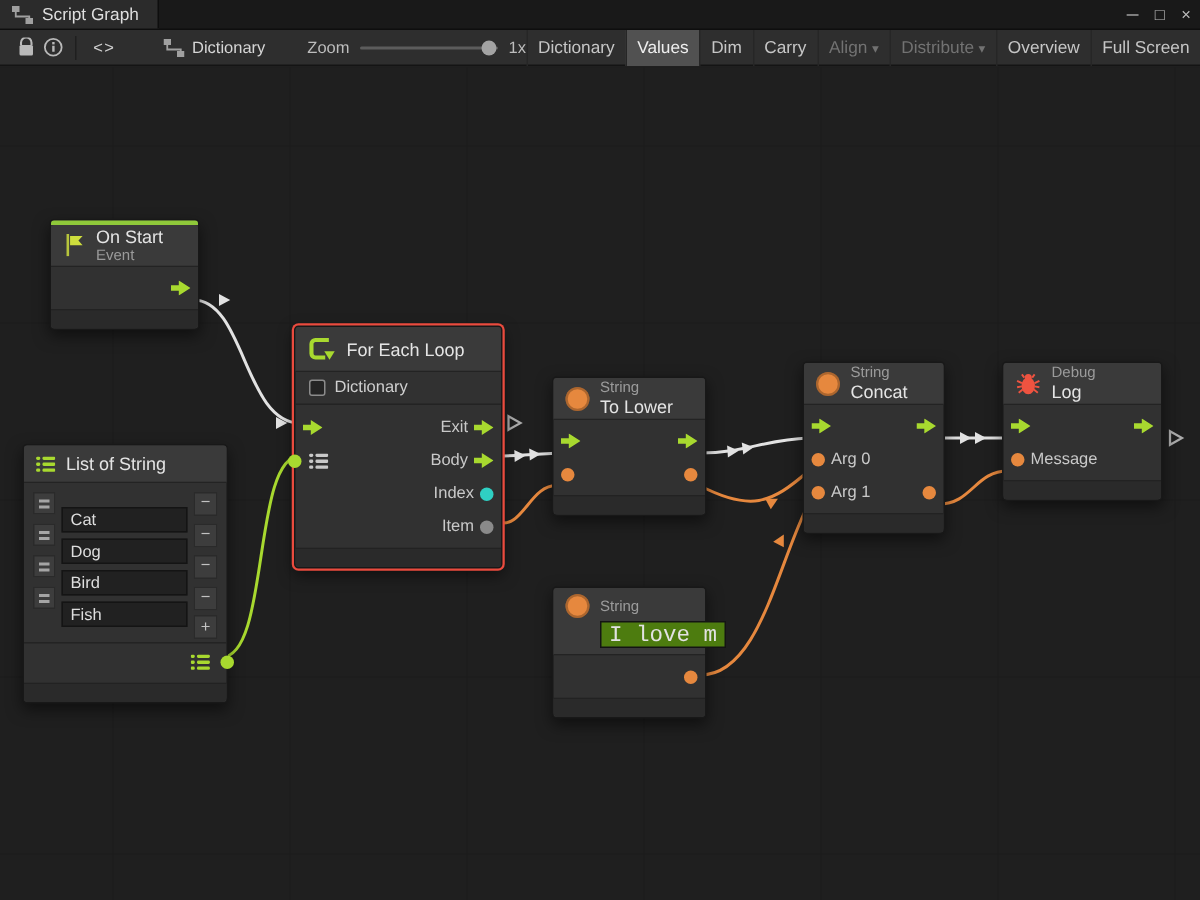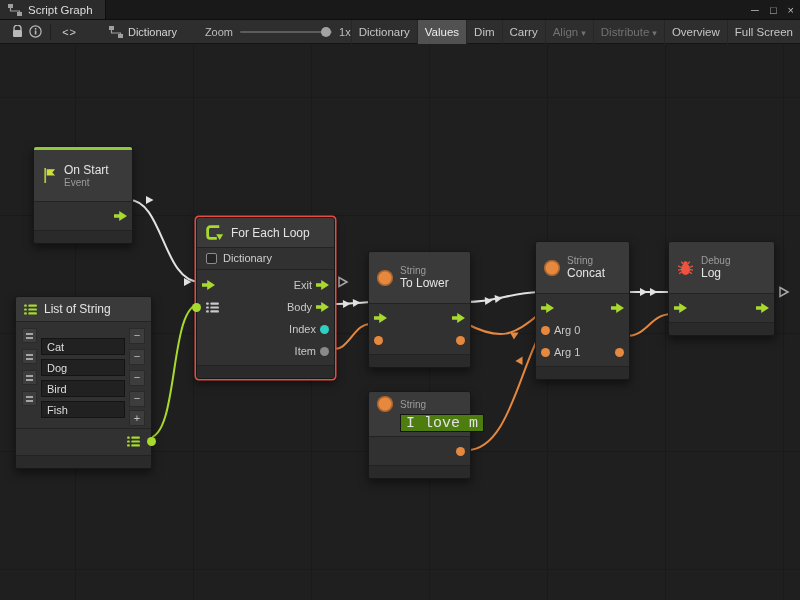--- a/index.html
+++ b/index.html
@@ -41,21 +41,21 @@
   .w-list{stroke:var(--accent-green);stroke-width:2;fill:none;}
   .ah-ctrl{fill:var(--wire-white);}
   .ah-str{fill:var(--orange);}
   .hollow{fill:none;stroke:#ababab;stroke-width:1.5;}
   
   .node{position:absolute;background:#313131;border:1px solid #181818;border-radius:3px;box-shadow:0 4px 10px rgba(0,0,0,.5);}
   .node.selected{box-shadow:0 0 0 1.5px var(--selection),0 4px 10px rgba(0,0,0,.55);}
   .event-strip{height:3px;background:var(--event-green);border-radius:2px 2px 0 0;}
   .nhead{background:#3a3a3a;border-bottom:1px solid #232323;display:flex;align-items:center;gap:7px;padding:0 8px;border-radius:2px 2px 0 0;}
   .nhead.h1{height:25px;}
-  .nhead.h2{height:52px;}
+  .nhead.h2{height:28px;}
   .nhead.h30{height:30px;}
   .ntitles{display:flex;flex-direction:column;justify-content:center;line-height:1.18;}
   .ntitle{font-size:12px;color:#e4e4e4;white-space:nowrap;}
   .nsub,.ncat{font-size:10px;color:#9b9b9b;white-space:nowrap;}
   .nbody{padding:3px 0;}
   .nfoot{height:13px;background:#2a2a2a;border-top:1px solid #222;border-radius:0 0 3px 3px;}
   .row{height:22px;display:flex;align-items:center;position:relative;padding:0 5px;text-align:right;}
   .spacer{flex:1;}
   .port-label{font-size:11px;color:#c9c9c9;margin:0 4px;white-space:nowrap;}
   .flow{width:13px;height:10px;color:var(--accent-green);flex:none;}
@@ -405,20 +405,25 @@
       <div class="nbody">
         <div class="row">
           <svg class="flow">
               <use href="#sym-arrow"></use>
             </svg>
           <span class="spacer"></span>
           <svg class="flow">
               <use href="#sym-arrow"></use>
             </svg>
         </div>
+        <div class="row">
+          <span class="dot orange"></span>
+          <span class="port-label">Message</span>
+          <span class="spacer"></span>
+        </div>
       </div>
       <div class="nfoot"></div>
     </div>
 
     <div class="node" style="left:368px;top:346px;width:103px;">
       <div class="nhead" style="height:45px;flex-wrap:wrap;align-content:center;row-gap:2px;padding-top:4px;padding-bottom:4px;">
         <span style="display:flex;align-items:center;gap:7px;width:100%;">
           <span class="ocircle"></span>
           <span class="ncat">String</span>
         </span>

